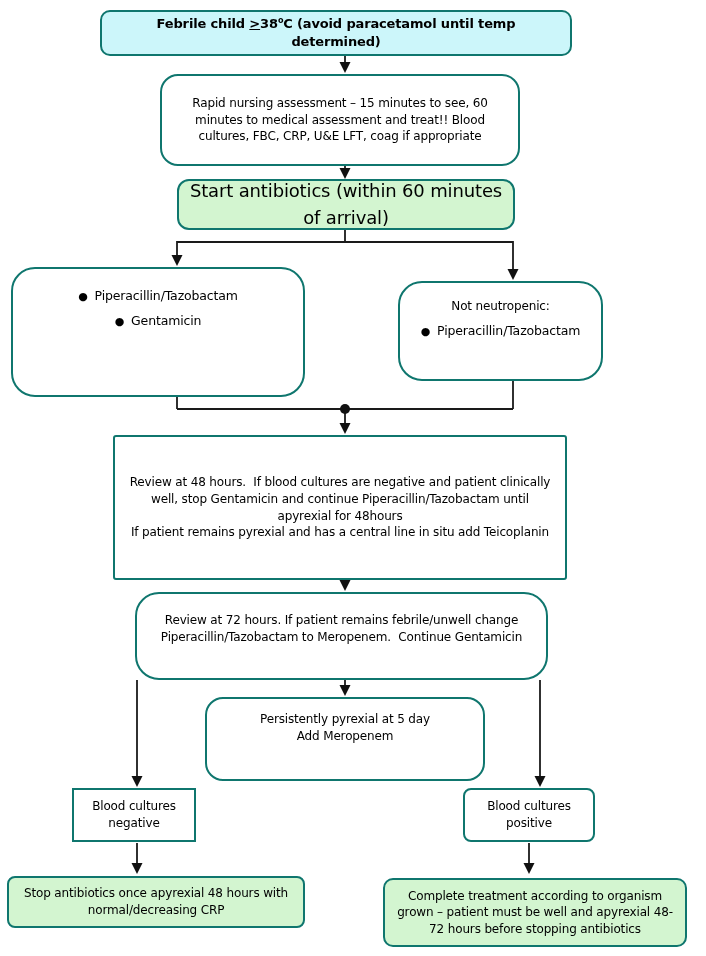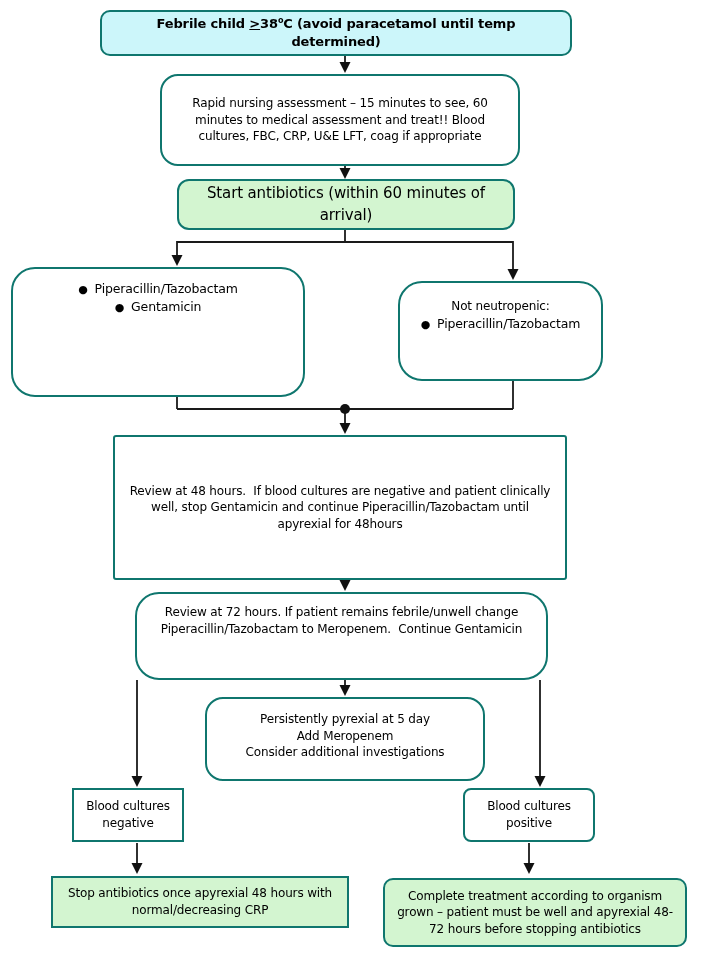--- a/index.html
+++ b/index.html
@@ -33,27 +33,28 @@
   .node.green{background:var(--green);}
   .node.topalign{justify-content:flex-start;}
   .txt{
     white-space:pre-wrap;
     font-size:12px;
     line-height:1.38;
     letter-spacing:-0.15px;
     padding:0 10px;
   }
   .txt.bold{font-weight:bold;font-size:13px;}
-  .txt.big{font-size:15px;line-height:1.45;}
+  .txt.big{font-size:18px;line-height:1.45;}
   .u{text-decoration:underline;}
   .sup{font-size:0.62em;vertical-align:super;line-height:0;}
   .bullet-line{
     font-size:12.5px;
     letter-spacing:-0.15px;
     line-height:1.4;
+    margin-top:7px;
     white-space:pre-wrap;
   }
   .bullet{margin-right:7px;font-size:11px;}
 </style>
 </head>
 <body>
 
 <div class="page">
 
   <svg class="connectors" width="706" height="956" viewBox="0 0 706 956">
@@ -108,41 +109,41 @@
     <div class="bullet-line"><span class="bullet">●</span><span>Gentamicin</span></div>
   </div>
 
   <div class="node topalign" style="left:398px;top:281px;width:205px;height:100px;border-radius:24px;padding-top:15px;">
     <div class="txt">Not neutropenic:</div>
     <div class="bullet-line"><span class="bullet">●</span><span>Piperacillin/Tazobactam</span></div>
   </div>
 
   <div class="node" style="left:113px;top:435px;width:454px;height:145px;border-radius:3px;">
     <div class="txt">Review at 48 hours.  If blood cultures are negative and patient clinically well, stop Gentamicin and continue Piperacillin/Tazobactam until apyrexial for 48hours</div>
+    <div class="txt">If patient remains pyrexial and has a central line in situ add Teicoplanin</div>
   </div>
 
-  <div class="node topalign" style="left:135px;top:592px;width:413px;height:88px;border-radius:24px;padding-top:10px;">
+  <div class="node topalign" style="left:135px;top:592px;width:413px;height:88px;border-radius:24px;padding-top:18px;">
     <div class="txt">Review at 72 hours. If patient remains febrile/unwell change Piperacillin/Tazobactam to Meropenem.  Continue Gentamicin</div>
   </div>
 
   <div class="node topalign" style="left:205px;top:697px;width:280px;height:84px;border-radius:18px;padding-top:12px;">
     <div class="txt">Persistently pyrexial at 5 day</div>
     <div class="txt">Add Meropenem</div>
-    <div class="txt">Consider additional investigations</div>
   </div>
 
-  <div class="node" style="left:72px;top:788px;width:112px;height:54px;border-radius:0;text-align:center;">
+  <div class="node" style="left:72px;top:788px;width:124px;height:54px;border-radius:0;text-align:center;">
     <div class="txt">Blood cultures negative</div>
   </div>
 
   <div class="node" style="left:463px;top:788px;width:132px;height:54px;border-radius:8px;">
     <div class="txt">Blood cultures positive</div>
   </div>
 
-  <div class="node green" style="left:7px;top:876px;width:298px;height:52px;border-radius:0;margin-left:44px;">
+  <div class="node green" style="left:7px;top:876px;width:298px;height:52px;border-radius:8px;">
     <div class="txt">Stop antibiotics once apyrexial 48 hours with normal/decreasing CRP</div>
   </div>
 
   <div class="node green" style="left:383px;top:878px;width:304px;height:69px;border-radius:10px;">
     <div class="txt">Complete treatment according to organism grown – patient must be well and apyrexial 48-72 hours before stopping antibiotics</div>
   </div>
 
 </div>
 
 </body></html>

